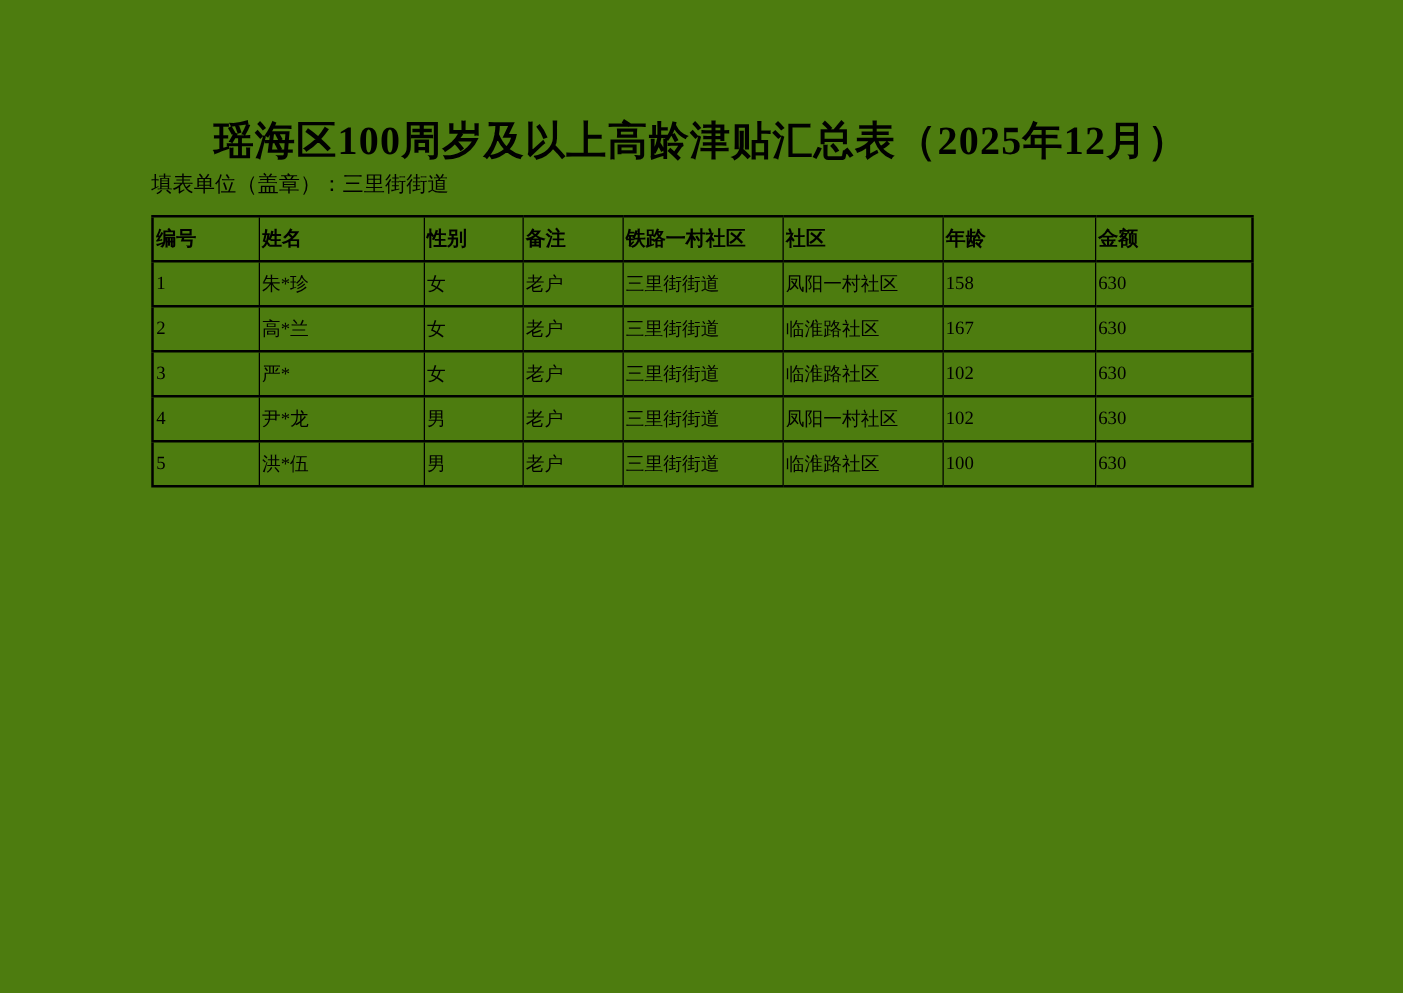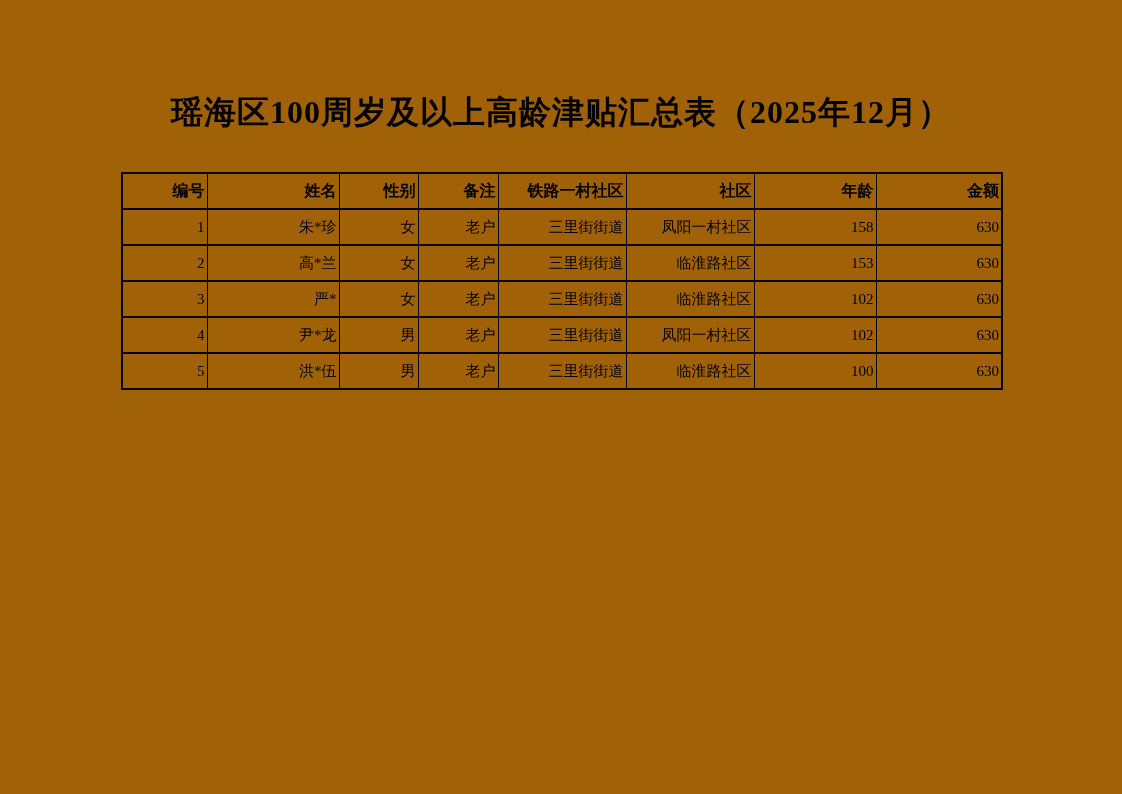--- a/index.html
+++ b/index.html
@@ -8,21 +8,21 @@
     height: 794px;
     background: #ffffff;
     font-family: "Liberation Serif", "DejaVu Serif", serif;
     color: #000000;
     overflow: hidden;
   }
   .page {
     position: relative;
     width: 1122px;
     height: 794px;
-    background: #a16207;
+    background: #4d7c0f;
   }
   .doc-title {
     position: absolute;
     left: 121px;
     top: 92px;
     width: 880px;
     text-align: center;
     font-size: 32px;
     font-weight: bold;
     letter-spacing: 1px;
@@ -46,21 +46,21 @@
     table-layout: fixed;
     border: 2px solid #000000;
   }
   table.summary-table th,
   table.summary-table td {
     border-left: 1px solid #000000;
     border-right: 1px solid #000000;
     border-top: 2px solid #000000;
     border-bottom: 2px solid #000000;
     height: 36px;
-    text-align: right;
+    text-align: left;
     vertical-align: middle;
     padding: 0 2px;
     overflow: hidden;
     white-space: nowrap;
   }
   table.summary-table th {
     font-size: 16px;
     font-weight: bold;
   }
   table.summary-table td {
@@ -76,20 +76,21 @@
   col.c-age   { width: 122px; }
   col.c-amt   { width: 126px; }
 </style>
 </head>
 <body>
 
 <div class="page">
 
   <h1 class="doc-title">瑶海区100周岁及以上高龄津贴汇总表（2025年12月）</h1>
 
+  <div class="form-unit"><span>填表单位（盖章）：</span><span>三里街街道</span></div>
 
   <table class="summary-table">
     <colgroup>
       <col class="c-no">
         <col class="c-name">
         <col class="c-sex">
         <col class="c-note">
       <col class="c-town">
         <col class="c-comm">
         <col class="c-age">
@@ -118,21 +119,21 @@
         <td>158</td>
         <td>630</td>
       </tr>
       <tr>
         <td>2</td>
         <td>高*兰</td>
         <td>女</td>
         <td>老户</td>
         <td>三里街街道</td>
         <td>临淮路社区</td>
-        <td>153</td>
+        <td>167</td>
         <td>630</td>
       </tr>
       <tr>
         <td>3</td>
         <td>严*</td>
         <td>女</td>
         <td>老户</td>
         <td>三里街街道</td>
         <td>临淮路社区</td>
         <td>102</td>

